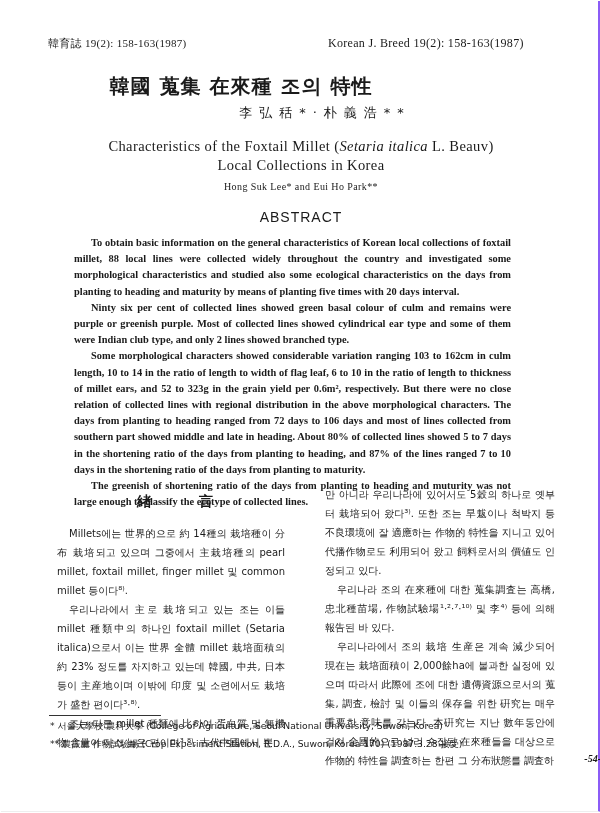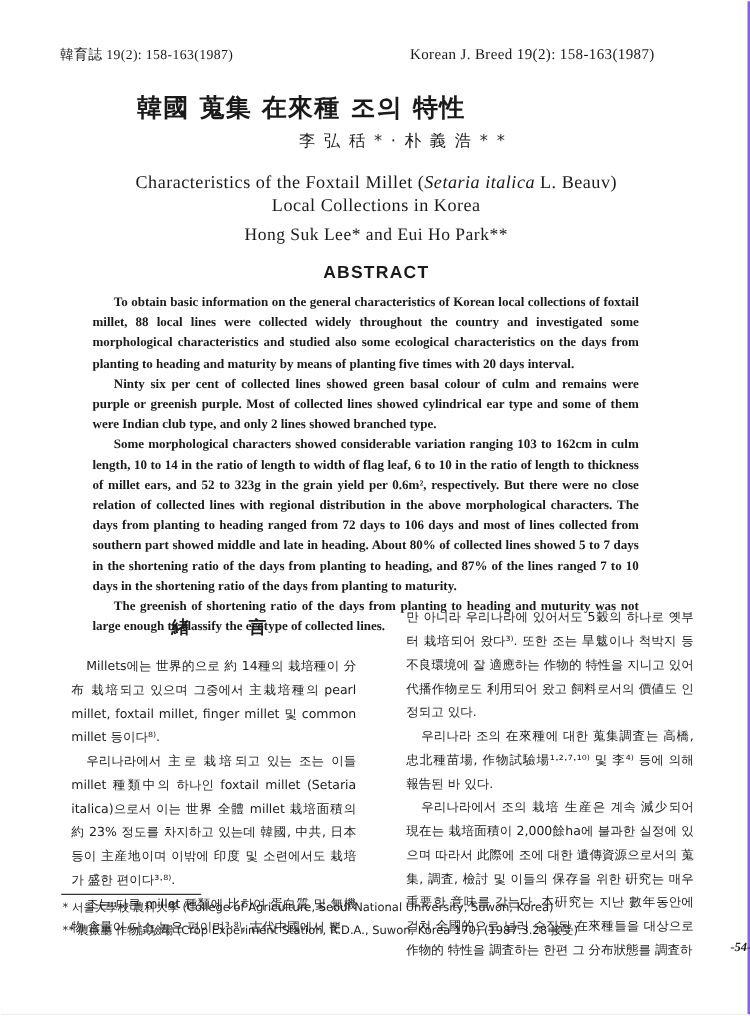--- a/index.html
+++ b/index.html
@@ -6,22 +6,22 @@
   body { width: 600px; height: 813px; position: relative; overflow: hidden; font-family: "Liberation Serif", "DejaVu Serif", serif; color: #1a1a1a; }
   .page { position: absolute; left: 1px; top: 1px; width: 597px; height: 810px; border-right: 3px solid #8b5cf6; border-bottom: 1px solid #eeeeee; background: #fff; }
   .abs { position: absolute; white-space: nowrap; }
   .hdr { font-size: 11px; top: 35px; letter-spacing: 0.3px; }
   .hdr-left { left: 47px; }
   .hdr-right { left: 327px; font-size: 12px; }
   .title-ko { top: 72px; left: 0; width: 480px; text-align: center; font-family: "DejaVu Sans", sans-serif; font-size: 20px; font-weight: bold; letter-spacing: 1px; }
   .authors-ko { top: 103px; left: 0; width: 600px; text-align: center; font-family: "DejaVu Sans", sans-serif; font-size: 13px; letter-spacing: 7px; padding-left: 24px; }
   .title-en { top: 136px; left: 0; width: 600px; text-align: center; font-size: 14.5px; line-height: 19px; letter-spacing: 0.4px; }
   .title-en i { font-style: italic; }
-  .authors-en { top: 180px; left: 0; width: 600px; text-align: center; font-size: 14px; letter-spacing: 0.4px; }
-  .abstract-h { top: 208px; left: 0; width: 600px; text-align: center; font-family: "Liberation Sans", sans-serif; font-weight: bold; font-size: 14px; letter-spacing: 1px; }
+  .authors-en { top: 180px; left: 0; width: 600px; text-align: center; font-size: 10px; letter-spacing: 0.4px; }
+  .abstract-h { top: 208px; left: 0; width: 600px; text-align: center; font-family: "Liberation Sans", sans-serif; font-weight: normal; font-size: 14px; letter-spacing: 1px; }
   .abstract { position: absolute; left: 73px; top: 234px; width: 437px; font-size: 10.4px; line-height: 16.2px; text-align: justify; font-weight: bold; }
   .abstract p { margin: 0; text-indent: 17px; }
   .col { position: absolute; font-family: "DejaVu Sans", sans-serif; font-size: 10px; line-height: 19px; text-align: justify; }
   .col-left { left: 56px; top: 523px; width: 228px; }
   .col-right { left: 312px; top: 484px; width: 230px; margin-left: 12px; }
   .col p { margin: 0; text-indent: 12px; }
   .col p.noindent { text-indent: 0; }
   .sec-h { top: 492px; left: 136px; width: 100px; font-family: Liberation Mono, monospace; font-weight: bold; font-size: 14px; }
   .sec-h span { display: inline-block; }
   .sec-h .g2 { margin-left: 48px; }

